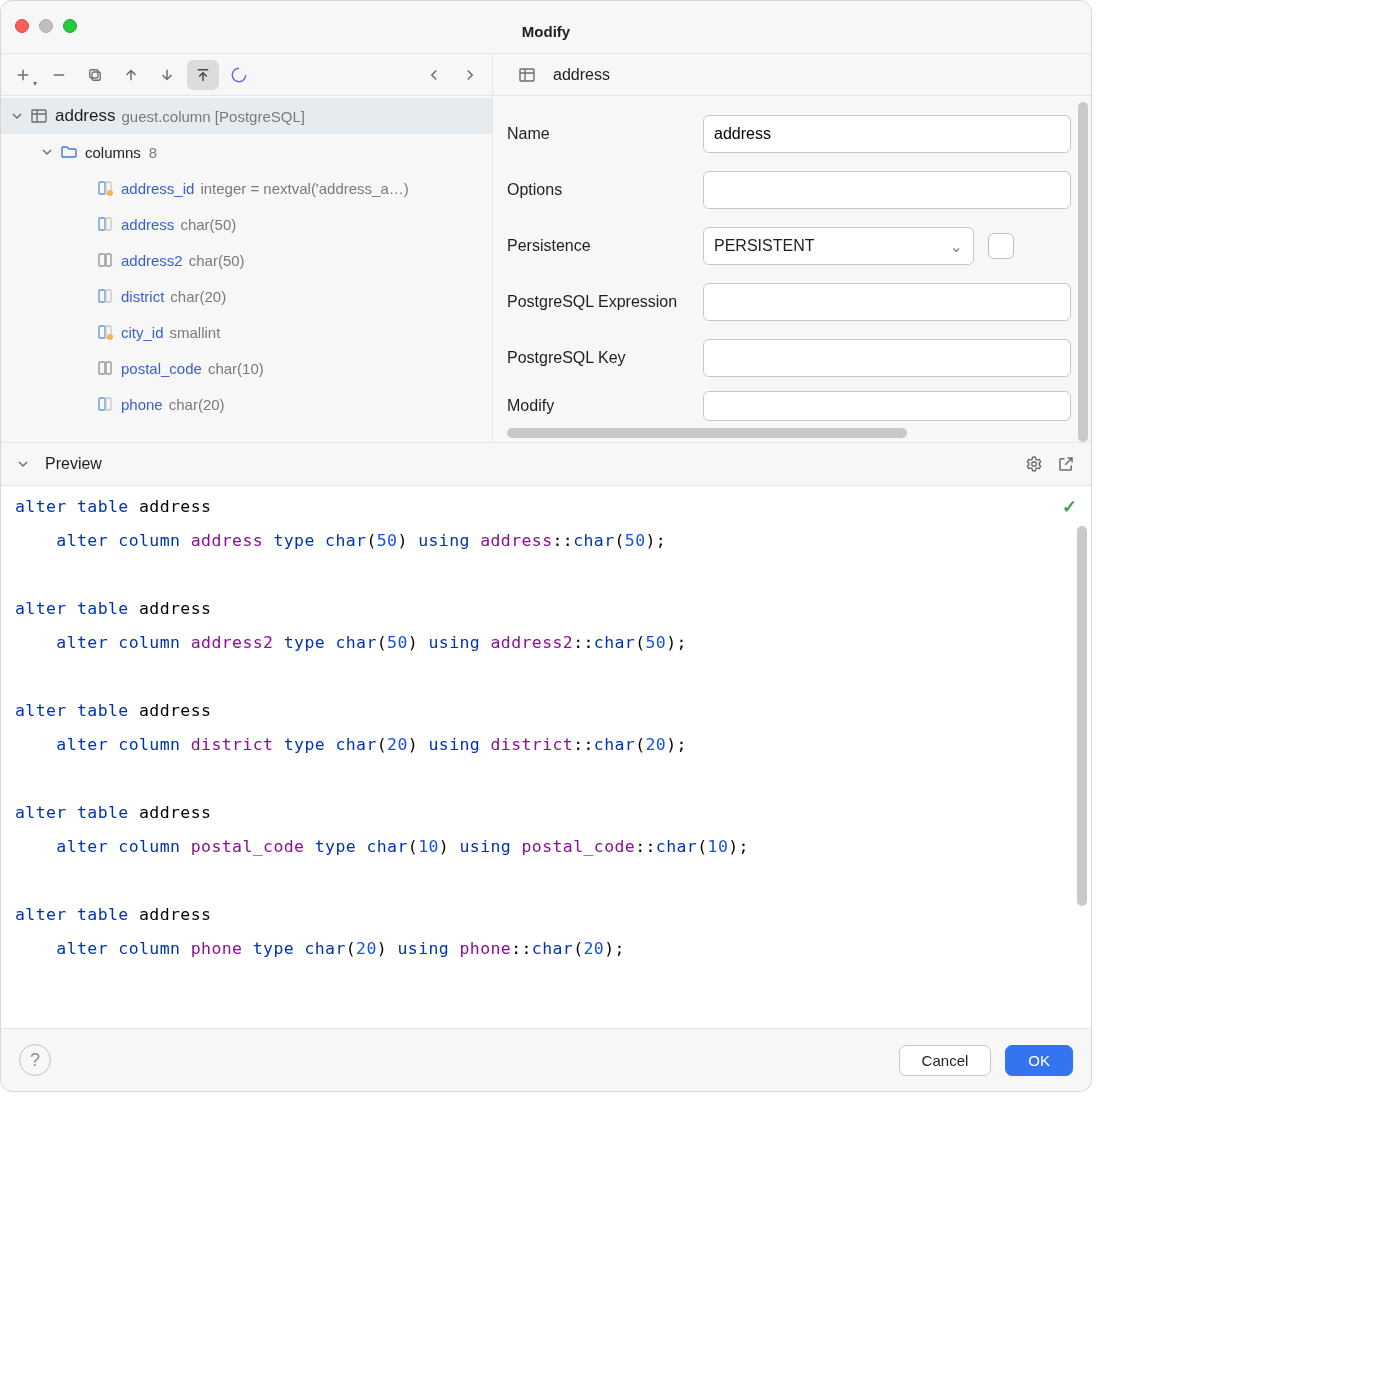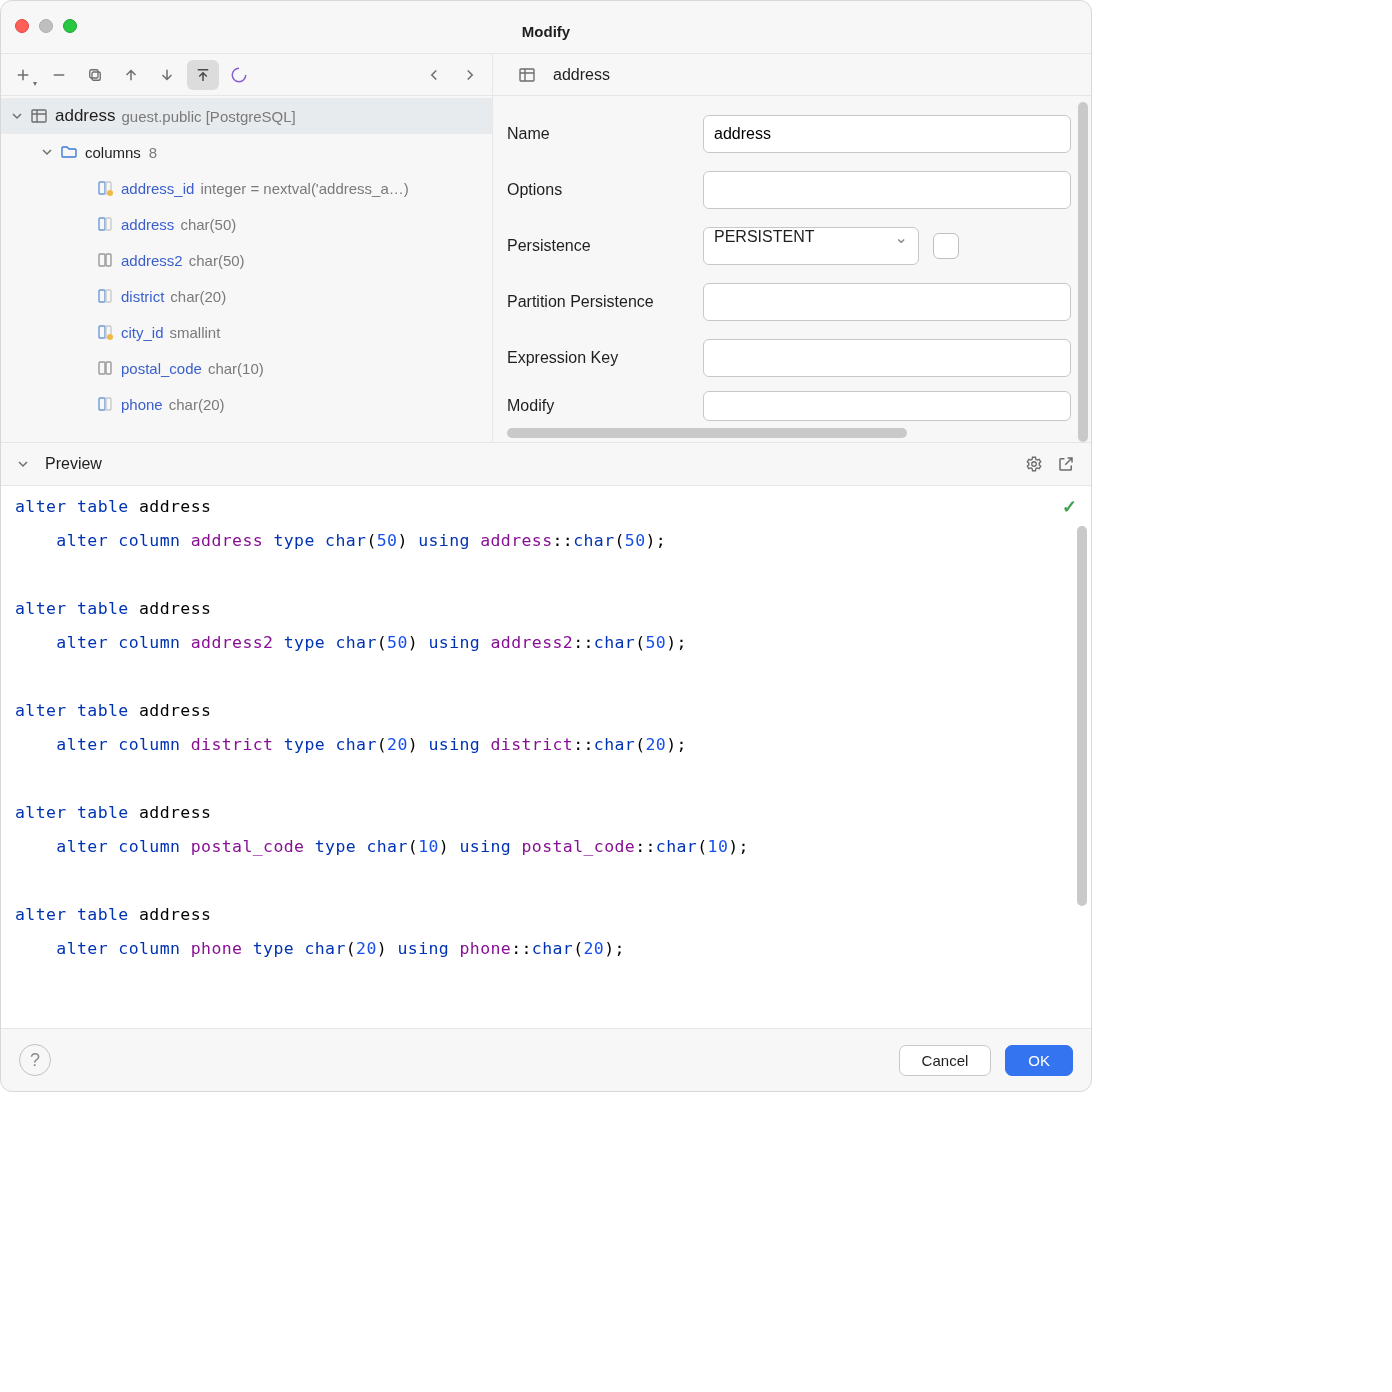--- a/index.html
+++ b/index.html
@@ -180,23 +180,23 @@
     height: 38px;
     border: 1px solid #c8c8c8;
     border-radius: 6px;
     background: var(--bg-white);
     padding: 0 10px;
     font-size: 16px;
     font-family: var(--font);
     width: 100%;
   }
   .select {
-    display:flex; align-items:flex-start; justify-content:space-between;
+    display:flex; align-items:center; justify-content:space-between;
     cursor:pointer;
-    width: 216px;
+    width: 271px;
     gap: 26px;
   }
   .select .caret { color:#888; }
   .checkbox {
     width: 26px; height:26px;
     border: 1.5px solid #bfbfbf;
     border-radius: 6px;
     background: #fff;
   }
   .right-scrollbar {
@@ -360,21 +360,21 @@
                   <path d="M1 3l4 4 4-4" fill="none" stroke="currentColor" stroke-width="1.5"></path>
                 </svg>
             </span>
             <span class="node-icon">
               <svg viewBox="0 0 18 18" fill="none" stroke="#6e6e6e" stroke-width="1.4">
                   <rect x="2" y="3" width="14" height="12" rx="1"></rect>
                   <path d="M2 7h14M7 3v12"></path>
                 </svg>
             </span>
             <span class="node-name" style="font-size:17px">address</span>
-            <span class="node-meta">guest.public [PostgreSQL]</span>
+            <span class="node-meta">guest.column [PostgreSQL]</span>
           </div>
 
           <div class="tree-row">
             <span class="spacer-ind" style="width:30px"></span>
             <span class="chevron">
               <svg viewBox="0 0 10 10">
                   <path d="M1 3l4 4 4-4" fill="none" stroke="currentColor" stroke-width="1.5"></path>
                 </svg>
             </span>
             <span class="node-icon">
@@ -504,28 +504,28 @@
               <div class="form-field">
                 <div class="select">
                   <span>PERSISTENT</span>
                   <span class="caret">⌄</span>
                 </div>
                 <div class="checkbox"></div>
               </div>
             </div>
 
             <div class="form-row">
-              <div class="form-label">Partition Persistence</div>
+              <div class="form-label">PostgreSQL Expression</div>
               <div class="form-field">
                 <input class="text-input" value="" style="">
               </div>
             </div>
 
             <div class="form-row">
-              <div class="form-label">Expression Key</div>
+              <div class="form-label">PostgreSQL Key</div>
               <div class="form-field">
                 <input class="text-input" value="" style="">
               </div>
             </div>
 
             <div class="form-row" style="height:40px">
               <div class="form-label">Modify</div>
               <div class="form-field">
                 <input class="text-input" style="height: 30px;">
               </div>

